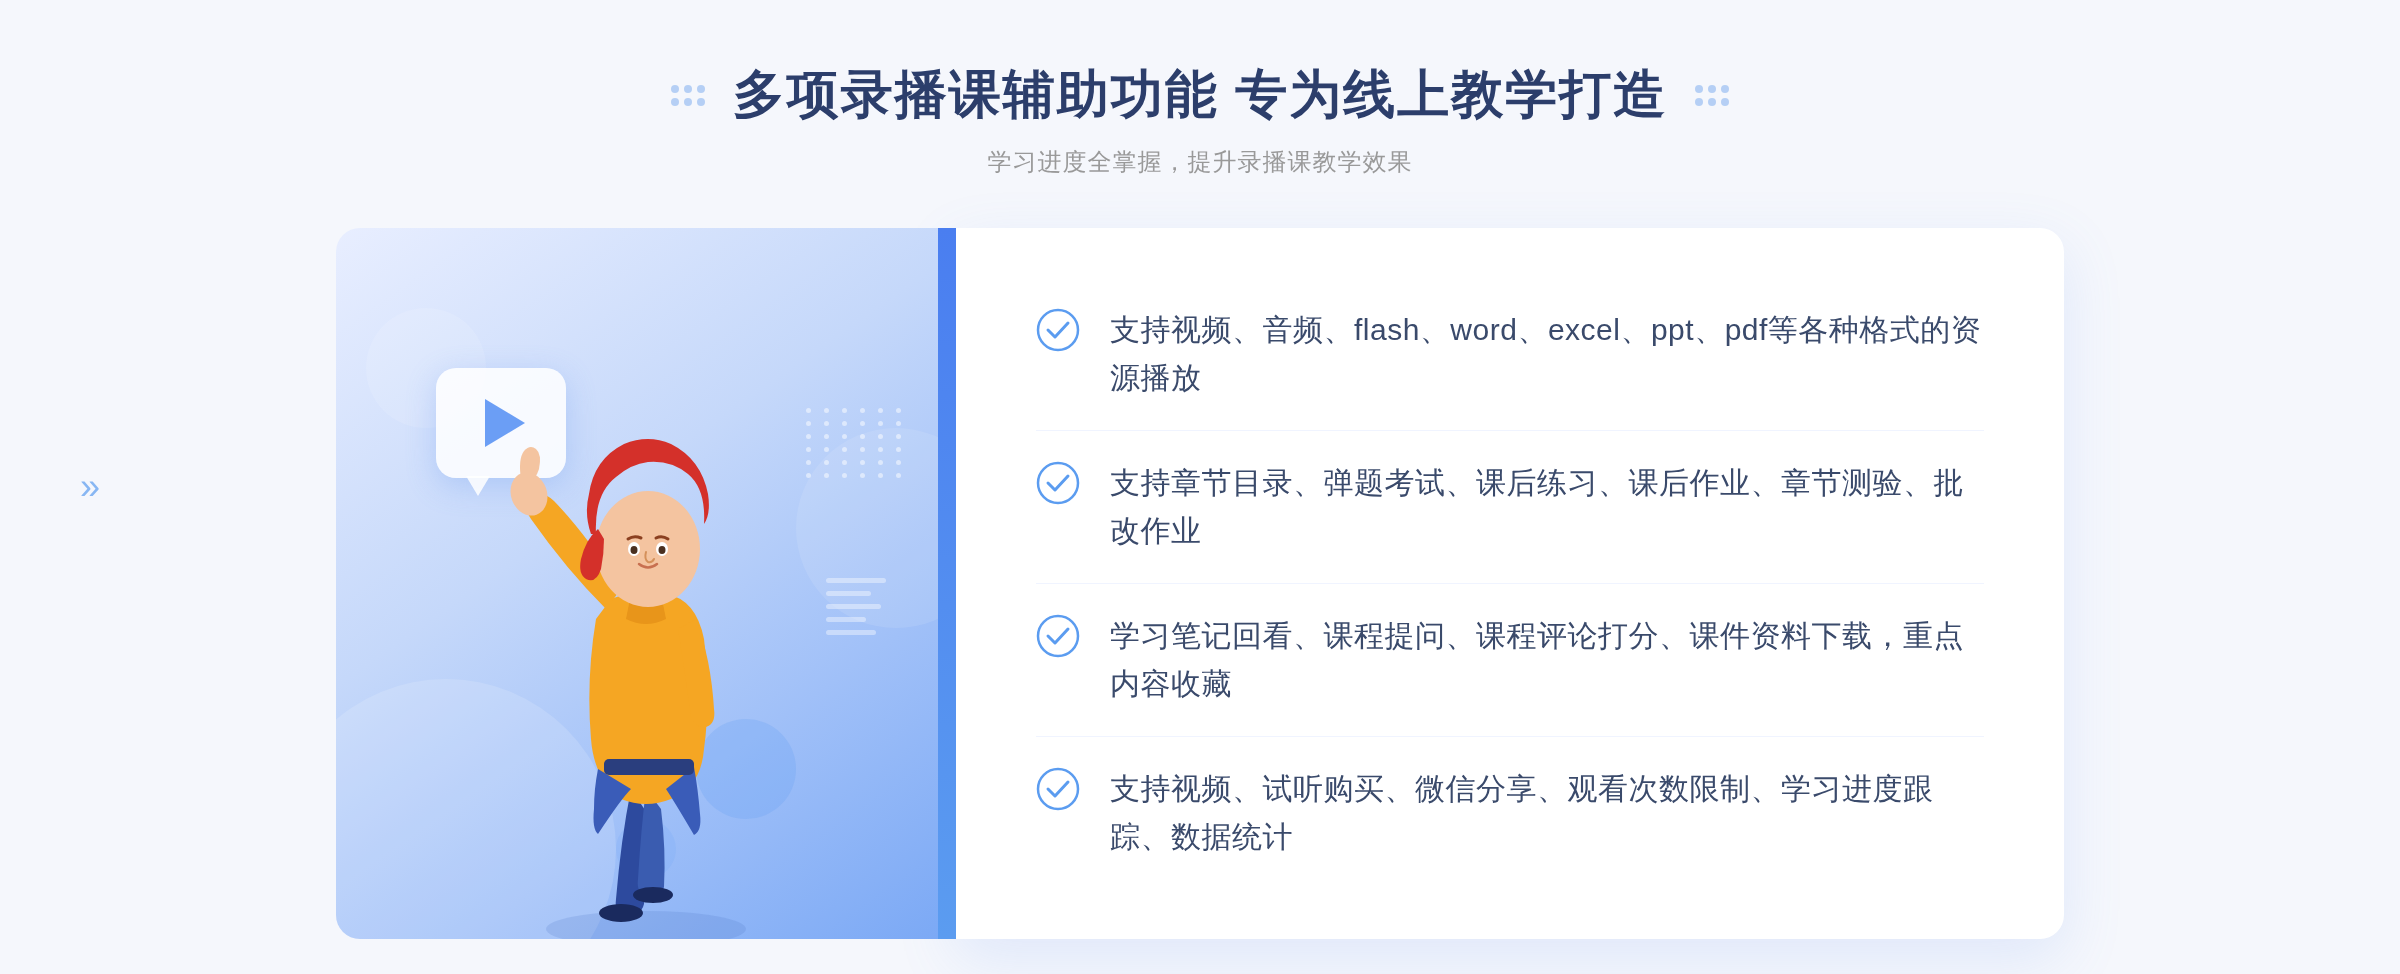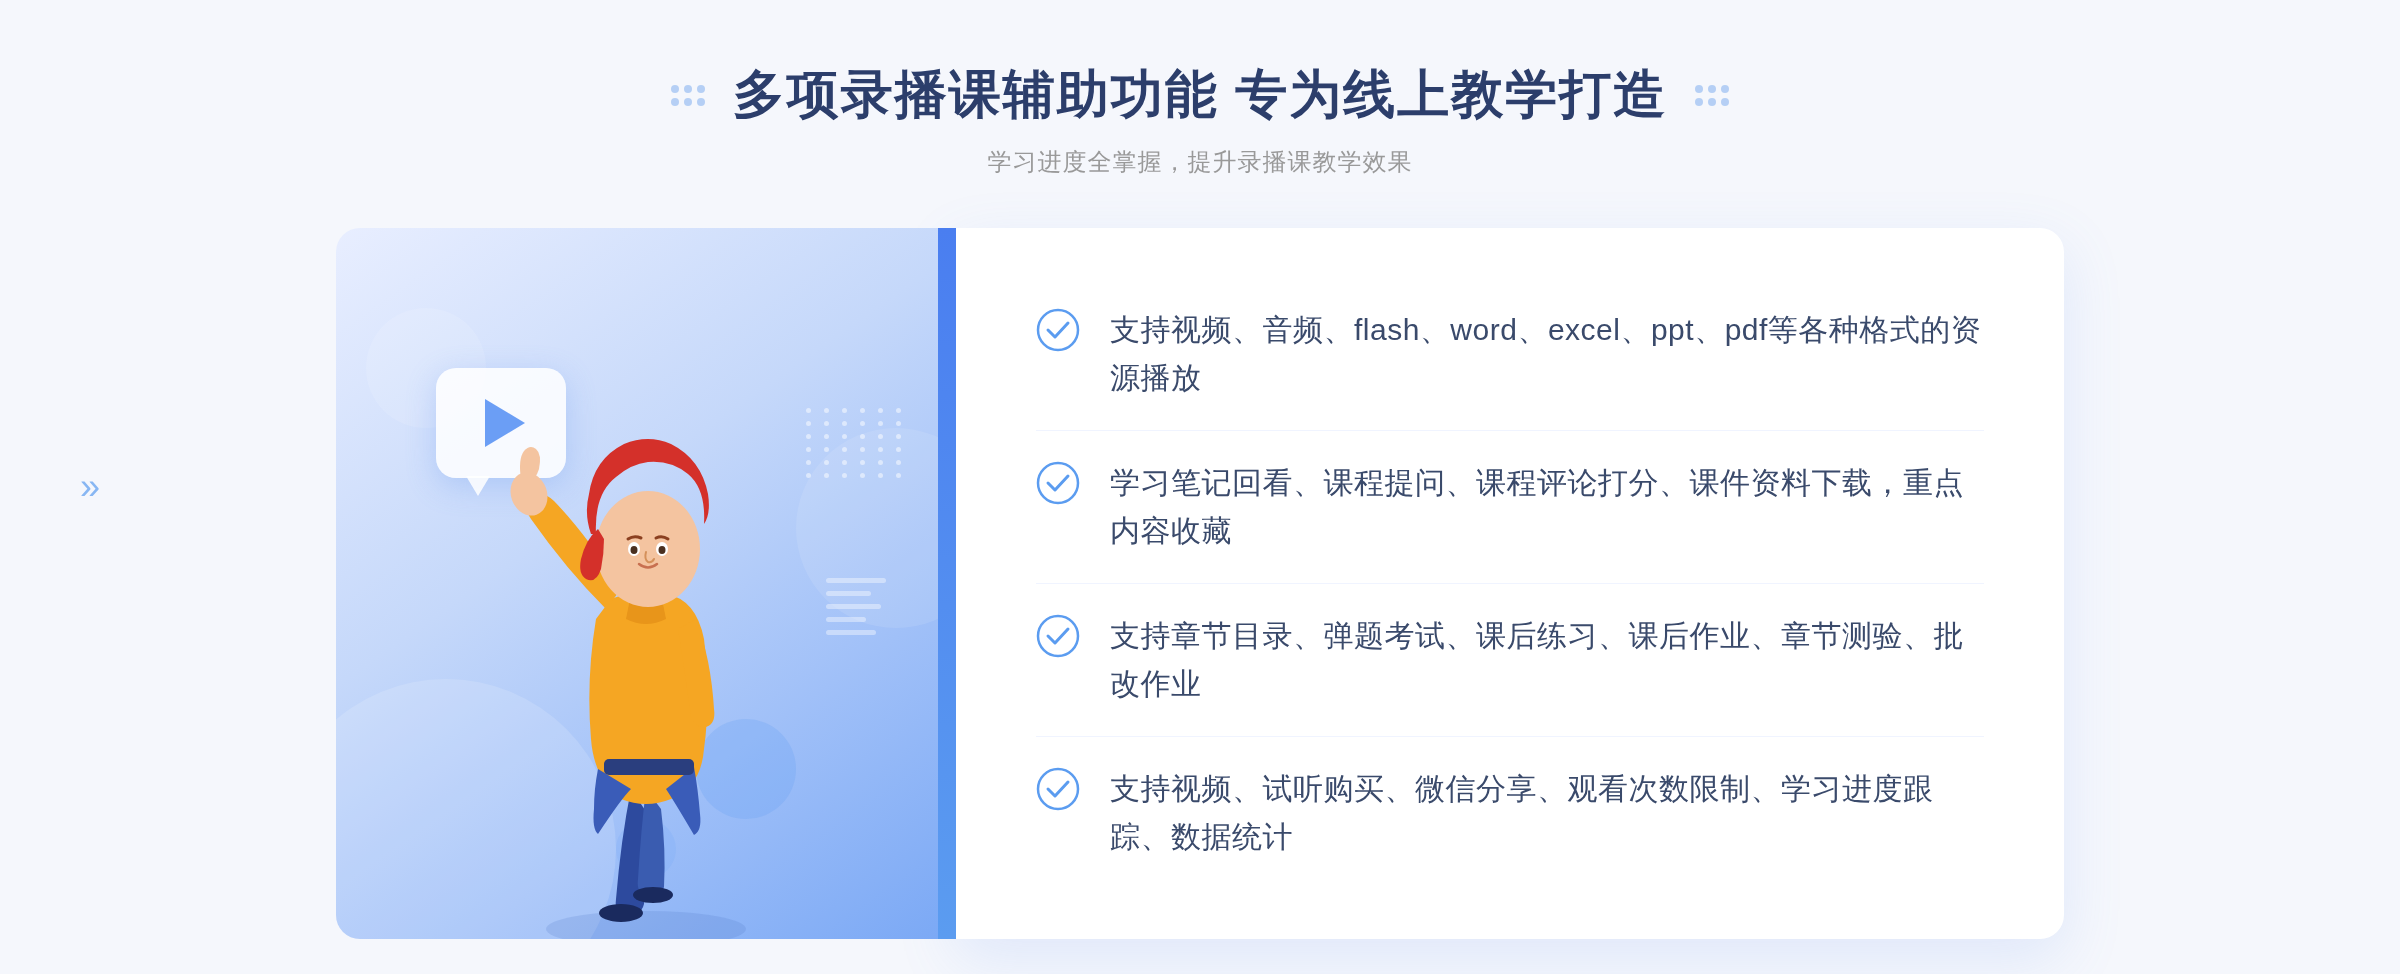--- a/index.html
+++ b/index.html
@@ -464,31 +464,31 @@
         <span class="feature-text">支持视频、音频、flash、word、excel、ppt、pdf等各种格式的资源播放</span>
       </div>
 
       <div class="feature-item">
         <div class="check-icon">
           <svg viewBox="0 0 44 44" xmlns="http://www.w3.org/2000/svg">
             <circle cx="22" cy="22" r="20" fill="none" stroke="#5b9cf0" stroke-width="2.5"></circle>
             <path d="M12 22 L19 29 L32 15" stroke="#5b9cf0" stroke-width="3" fill="none" stroke-linecap="round" stroke-linejoin="round"></path>
           </svg>
         </div>
-        <span class="feature-text">学习笔记回看、课程提问、课程评论打分、课件资料下载，重点内容收藏</span>
+        <span class="feature-text">支持章节目录、弹题考试、课后练习、课后作业、章节测验、批改作业</span>
       </div>
 
       <div class="feature-item">
         <div class="check-icon">
           <svg viewBox="0 0 44 44" xmlns="http://www.w3.org/2000/svg">
             <circle cx="22" cy="22" r="20" fill="none" stroke="#5b9cf0" stroke-width="2.5"></circle>
             <path d="M12 22 L19 29 L32 15" stroke="#5b9cf0" stroke-width="3" fill="none" stroke-linecap="round" stroke-linejoin="round"></path>
           </svg>
         </div>
-        <span class="feature-text">支持章节目录、弹题考试、课后练习、课后作业、章节测验、批改作业</span>
+        <span class="feature-text">学习笔记回看、课程提问、课程评论打分、课件资料下载，重点内容收藏</span>
       </div>
 
       <div class="feature-item">
         <div class="check-icon">
           <svg viewBox="0 0 44 44" xmlns="http://www.w3.org/2000/svg">
             <circle cx="22" cy="22" r="20" fill="none" stroke="#5b9cf0" stroke-width="2.5"></circle>
             <path d="M12 22 L19 29 L32 15" stroke="#5b9cf0" stroke-width="3" fill="none" stroke-linecap="round" stroke-linejoin="round"></path>
           </svg>
         </div>
         <span class="feature-text">支持视频、试听购买、微信分享、观看次数限制、学习进度跟踪、数据统计</span>

